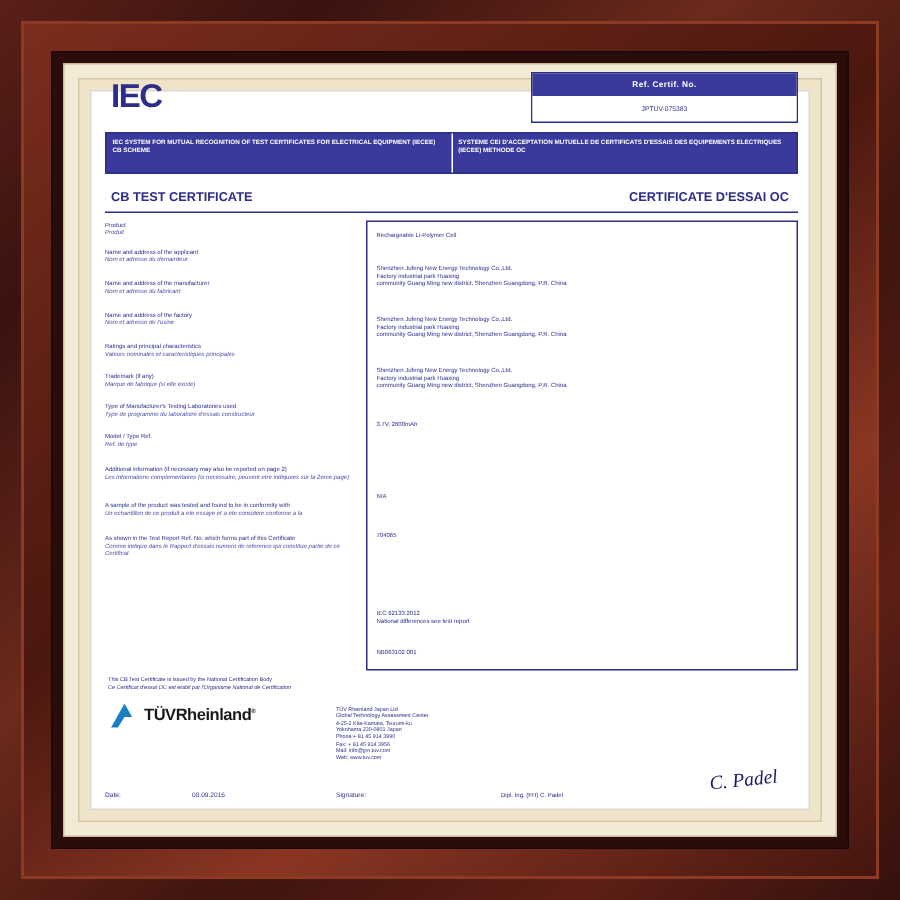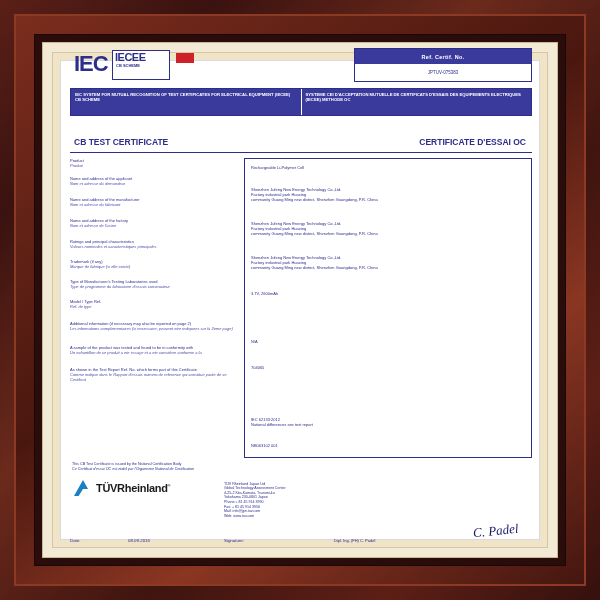--- a/index.html
+++ b/index.html
@@ -97,21 +97,21 @@
     display:flex;border:1px solid #2d2d8a;background:#3a3a9c;color:#fff;
     height:26px;margin-top:2px;
   }
   .banner .col{
     flex:1;padding:3px 4px;font-size:4.2px;line-height:5.4px;font-weight:bold;
   }
   .banner .col + .col{border-left:1px solid #fff;}
 
   
   .titles{
-    display:flex;height:20px;align-items:center;margin-top:16px;
+    display:flex;height:20px;align-items:center;margin-top:5px;
     border-bottom:1px solid #2d2d8a;
   }
   .titles .t-left{
     flex:1;font-size:8.5px;font-weight:bold;color:#2d2d8a;padding-left:4px;
   }
   .titles .t-right{
     flex:1;font-size:8.5px;font-weight:bold;color:#2d2d8a;text-align:right;padding-right:6px;
   }
 
   
@@ -176,25 +176,20 @@
   <div class="frame-bevel"></div>
   <div class="frame-inner"></div>
   <div class="mat"></div>
   <div class="mat-inner"></div>
   <div class="paper"></div>
 
   <div class="doc">
 
     <div class="hdr">
       <div class="iec-logo">IEC</div>
-      <div class="iecee-box">
-        <div class="iecee-red"></div>
-        <div class="iecee-top">IECEE</div>
-        <div class="iecee-sub">CB SCHEME</div>
-      </div>
       <div class="certbox">
         <div class="certbox-top">Ref. Certif. No.</div>
         <div class="certbox-bot">JPTUV-075383</div>
       </div>
     </div>
 
     <div class="banner">
       <div class="col">IEC SYSTEM FOR MUTUAL RECOGNITION OF TEST CERTIFICATES FOR ELECTRICAL EQUIPMENT (IECEE) CB SCHEME</div>
       <div class="col">SYSTEME CEI D'ACCEPTATION MUTUELLE DE CERTIFICATS D'ESSAIS DES EQUIPEMENTS ELECTRIQUES (IECEE) METHODE OC</div>
     </div>

